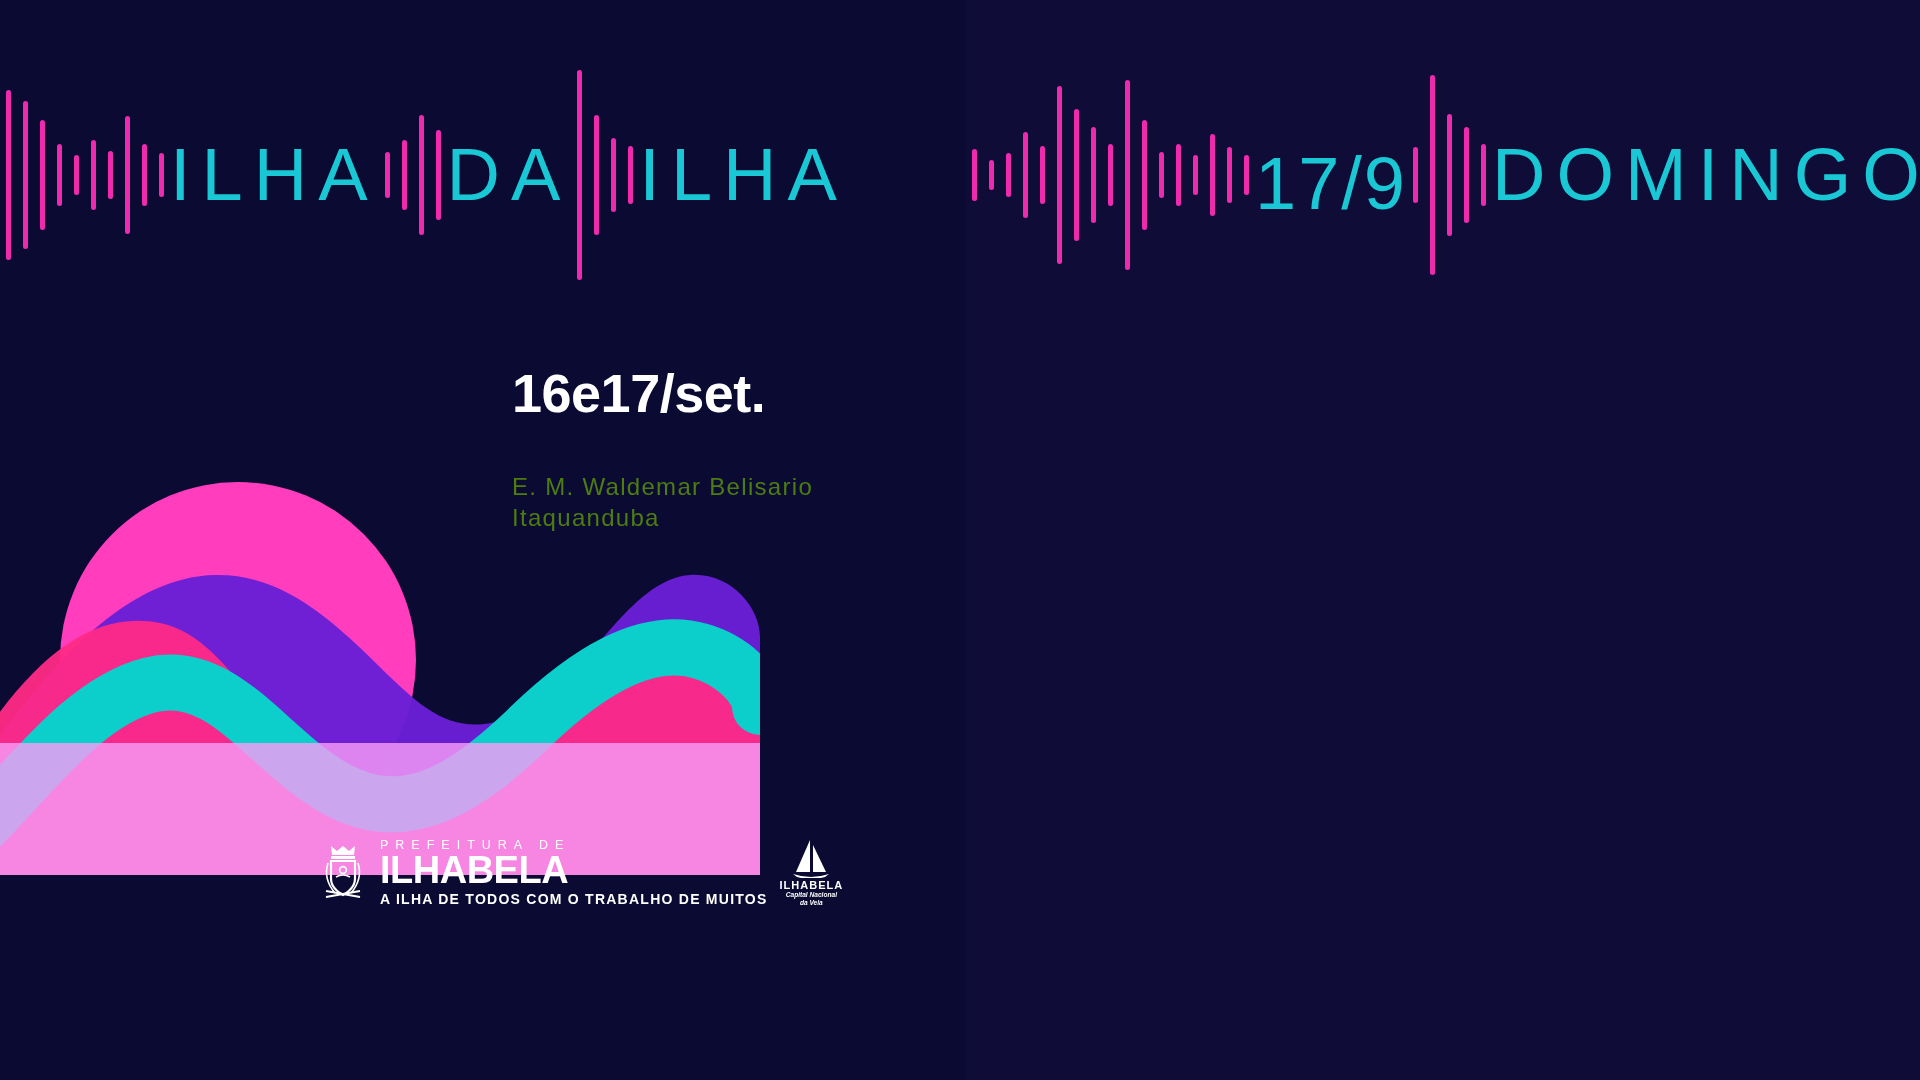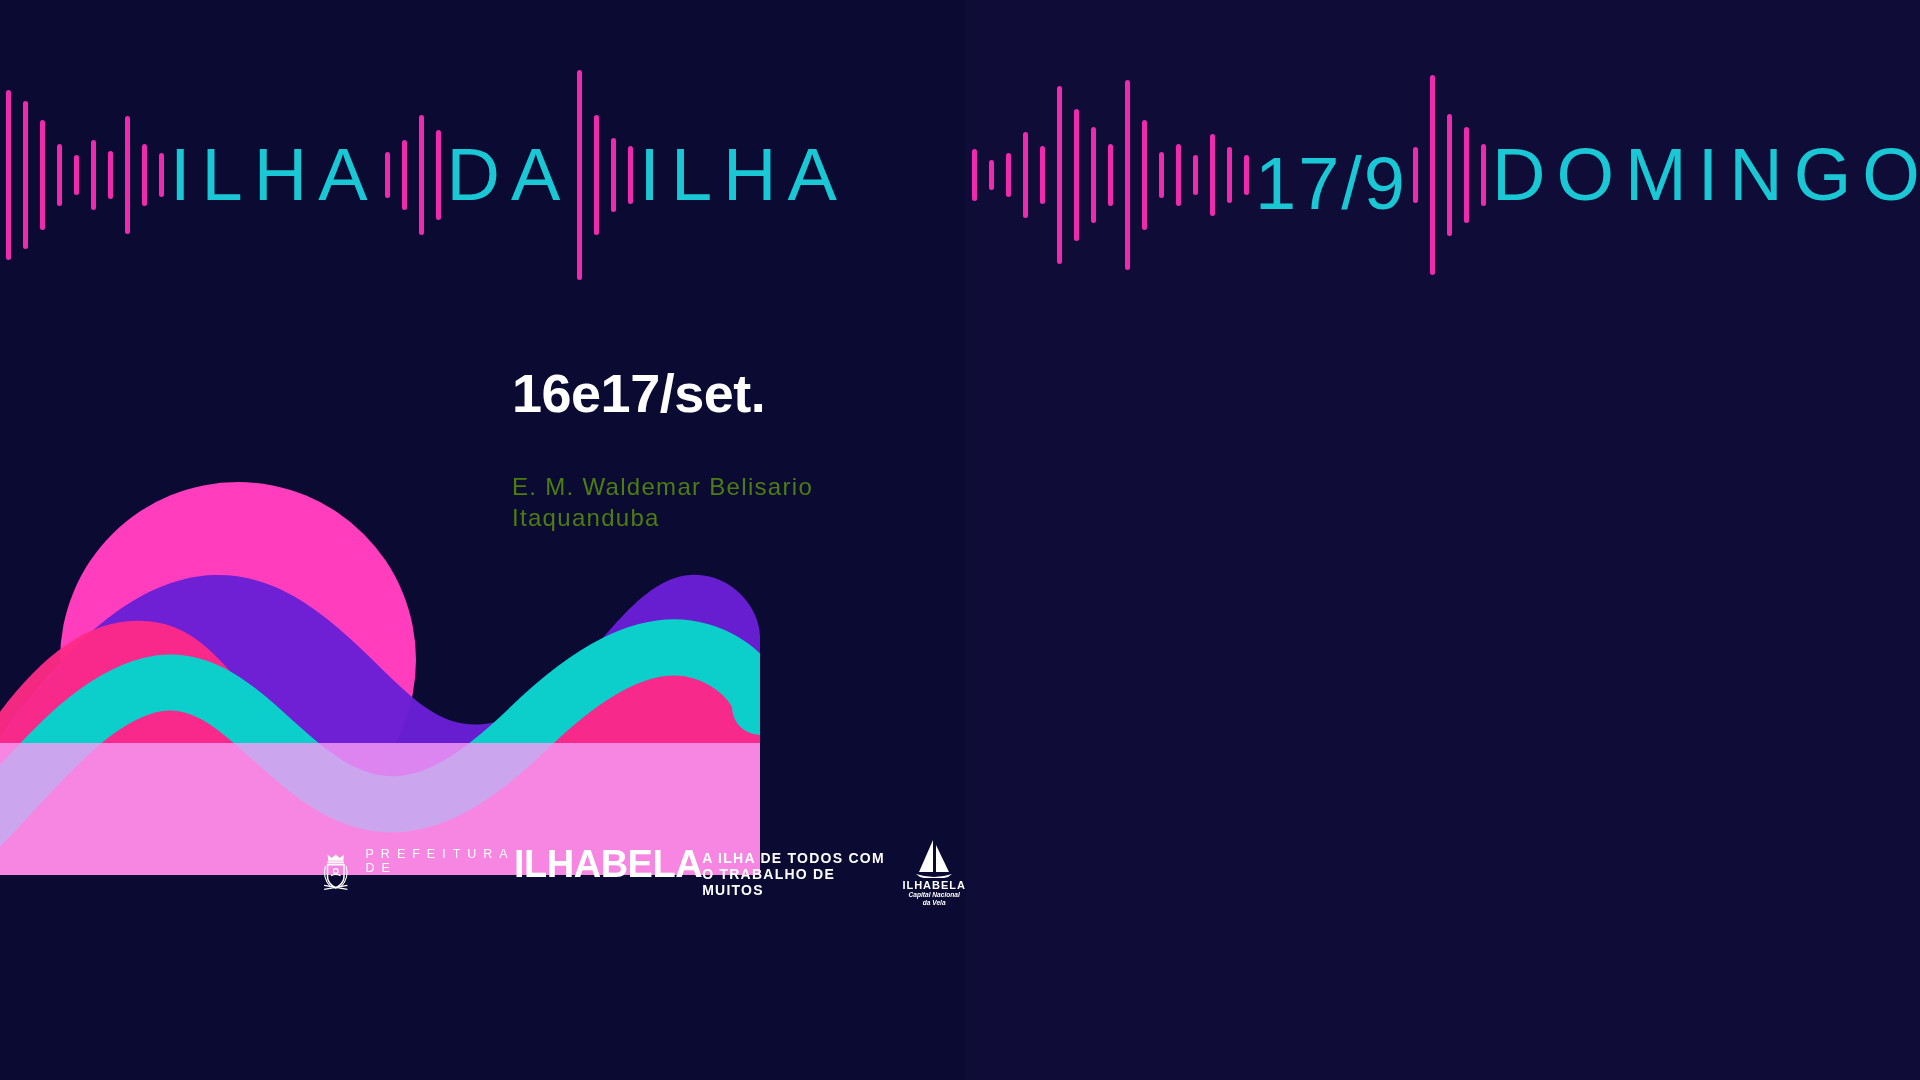--- a/index.html
+++ b/index.html
@@ -55,21 +55,21 @@
   #venue {
     position:absolute; left:512px; top:460px;
     color:#4d7c0f; font-size:24px; line-height:1.28;
     letter-spacing:1.3px; white-space:pre-line;margin-top:12px;
   }
 
   
   .logo { position:absolute; display:flex; align-items:center; }
   #logo-left  { left:320px;  top:838px; }
   .crest { margin-right:14px; }
-  .logo-words { display:flex; }
+  .logo-words { display:flex; flex-direction:column; }
   .logo-pref {
     color:#fff; font-size:12.5px; letter-spacing:7px; font-weight:400;
     margin-bottom:1px;
   }
   .logo-ilhabela {
     color:#fff; font-size:38px; font-weight:700; letter-spacing:-0.5px;
     line-height:0.92;
   }
   .logo-slogan {
     color:#fff; font-size:14px; letter-spacing:1.25px; font-weight:700;

